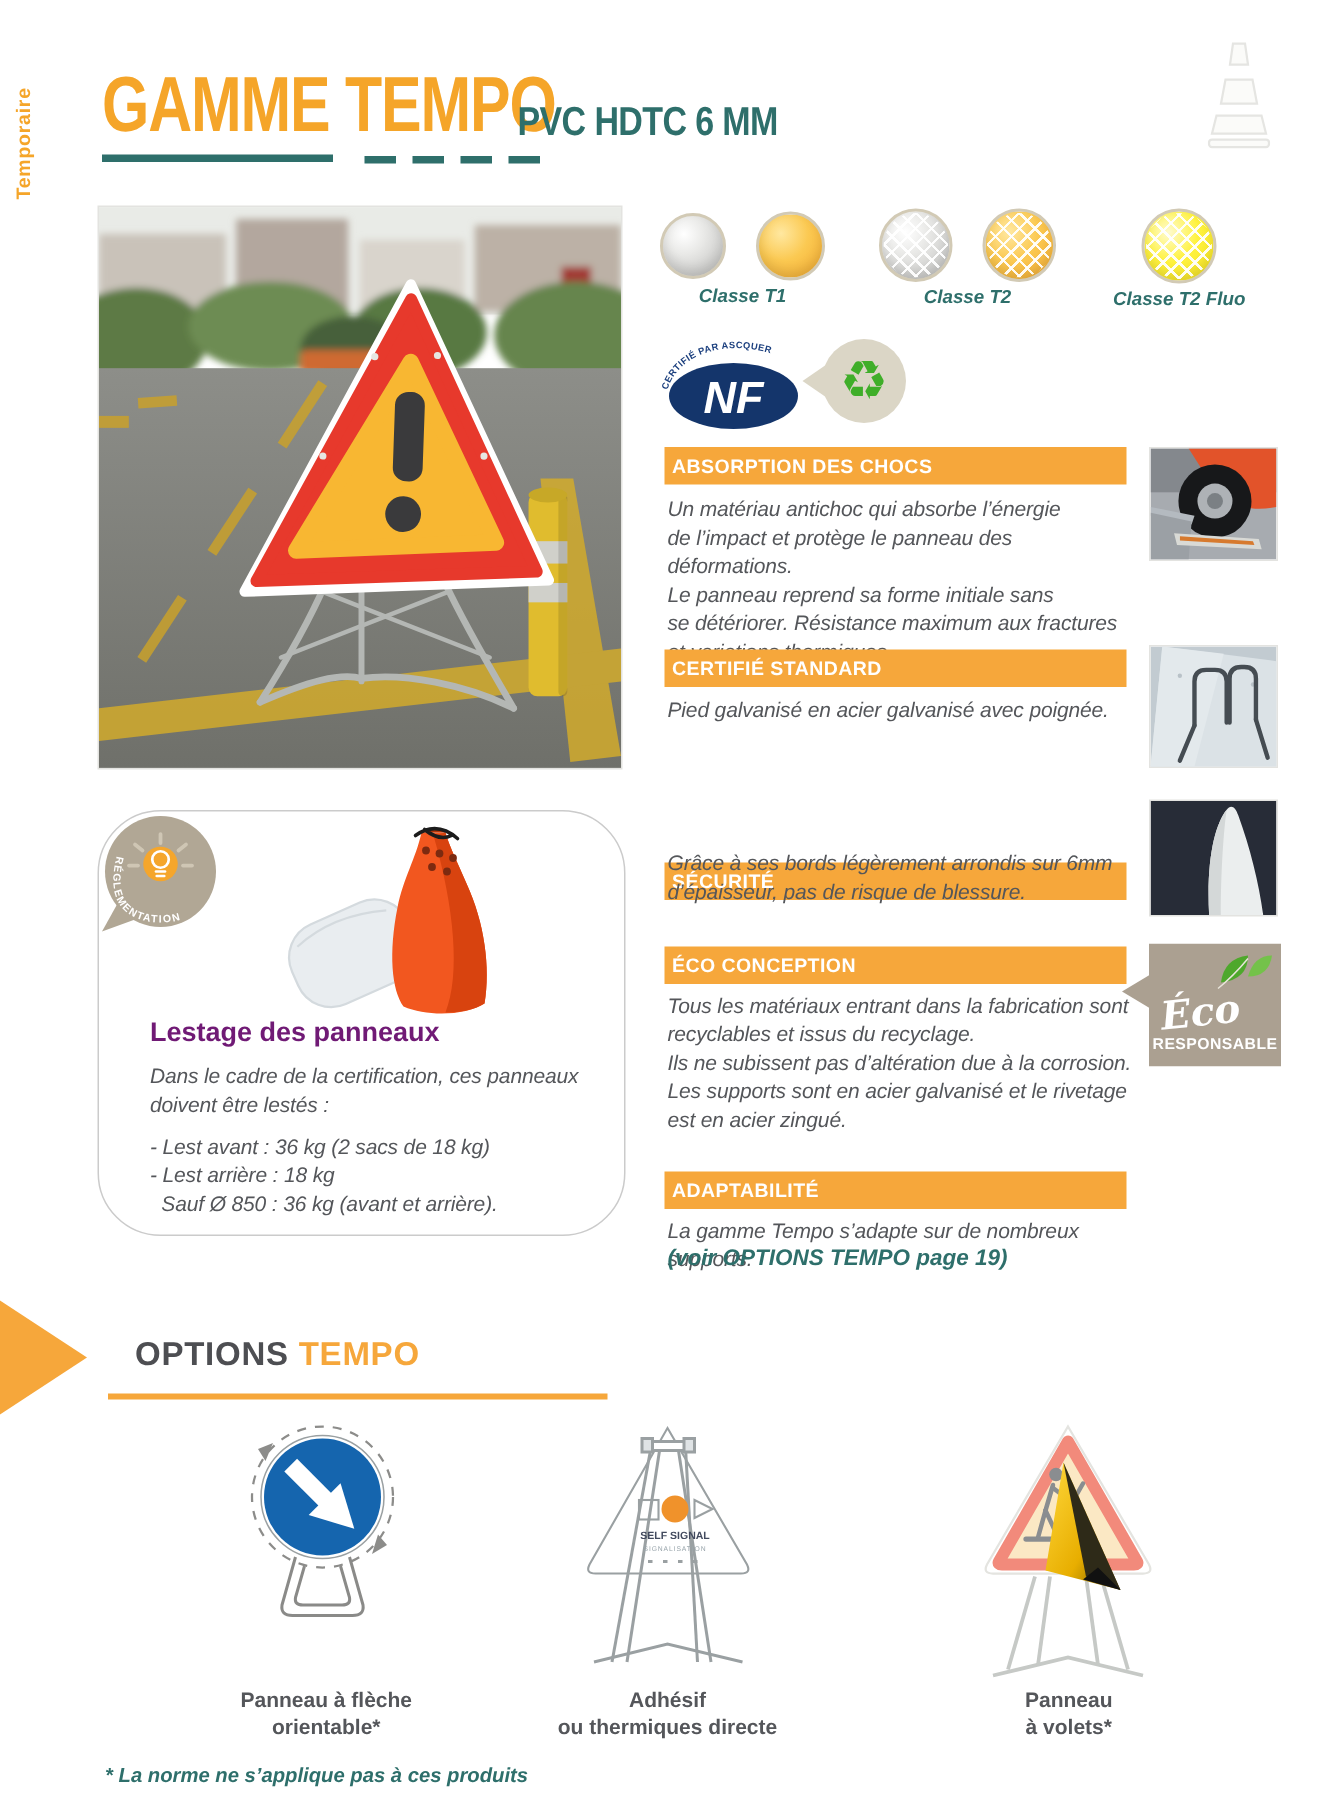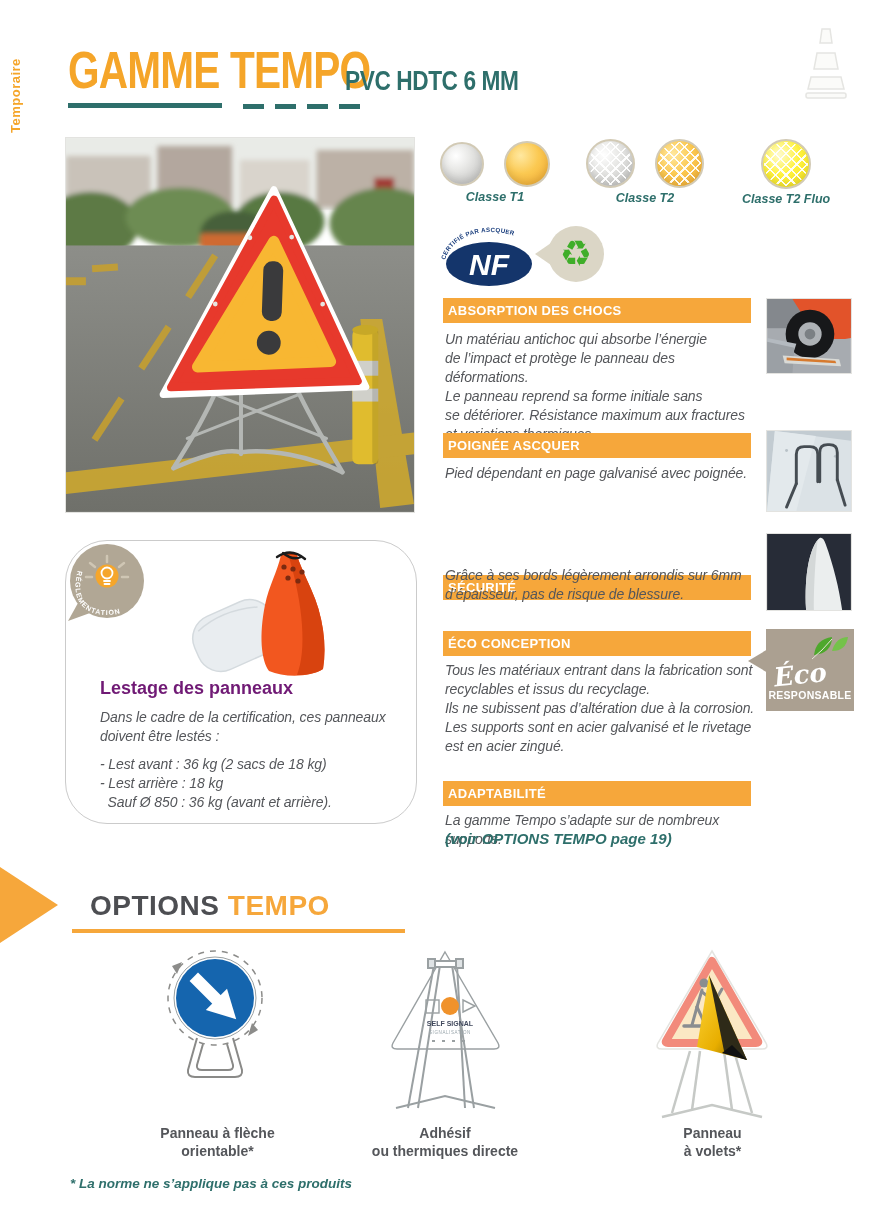--- a/index.html
+++ b/index.html
@@ -168,22 +168,22 @@
     <path d="M26,0 L86,0 L86,40 C66,44 48,38 40,22 Z" fill="#e2532a"></path>
     <circle cx="44" cy="36" r="25" fill="#17181a"></circle>
     <circle cx="44" cy="36" r="12" fill="#aeb2b6"></circle>
     <circle cx="44" cy="36" r="5.5" fill="#7b8084"></circle>
     <polygon points="0,40 30,46 28,52 0,46" fill="#b4bac0"></polygon>
     <polygon points="0,44 28,50 26,76 0,76" fill="#9ba0a5"></polygon>
     <polygon points="16,58 74,62 76,69 18,66" fill="#d9dad6"></polygon>
     <polygon points="20,60 70,63.5 71,66 20,63" fill="#d77a2e"></polygon>
   </svg>
 
-  <div class="abs bar" style="left:443px;top:433px;">POIGNÉE ASCQUER</div>
-  <div class="abs body-text" style="left:445px;top:464px;width:312px;">Pied dépendant en page galvanisé avec poignée.</div>
+  <div class="abs bar" style="left:443px;top:433px;">CERTIFIÉ STANDARD</div>
+  <div class="abs body-text" style="left:445px;top:464px;width:312px;">Pied galvanisé en acier galvanisé avec poignée.</div>
   <svg class="abs photo-frame" style="left:766px;top:430px;" width="86" height="82" viewBox="0 0 86 82">
     <rect width="86" height="82" fill="#c2cbd1"></rect>
     <polygon points="8,0 86,10 86,82 0,82" fill="#dbe2e6"></polygon>
     <polygon points="8,0 50,5 30,82 0,82" fill="#e3e9ec"></polygon>
     <circle cx="20" cy="20" r="1.5" fill="#b9c2c8"></circle>
       <circle cx="70" cy="26" r="1.5" fill="#b9c2c8"></circle>
     <g stroke="#454c52" stroke-width="3" fill="none" stroke-linecap="round">
       <path d="M30,54 V24 q0,-8 8,-8 h6 q8,0 8,8 v28"></path>
       <path d="M54,52 V22 q0,-8 8,-8 h2 q8,0 8,8 v28"></path>
       <path d="M30,54 L20,78"></path>
@@ -265,21 +265,21 @@
   </svg>
 
   <div class="abs" style="left:100px;top:678px;font-size:18px;font-weight:bold;color:#701a75;">Lestage des panneaux</div>
   <div class="abs body-text" style="left:100px;top:708px;width:300px;">Dans le cadre de la certification, ces panneaux
 doivent être lestés :</div>
   <div class="abs body-text" style="left:100px;top:755px;width:300px;">- Lest avant : 36 kg (2 sacs de 18 kg)
 - Lest arrière : 18 kg
 &nbsp;&nbsp;Sauf Ø 850 : 36 kg (avant et arrière).</div>
 
   <div class="abs opt-arrow" style="left:0;top:867px;"></div>
-  <div class="abs" style="left:90px;top:890px;font-size:28px;font-weight:bold;letter-spacing:.5px;">
+  <div class="abs" style="left:90px;top:890px;font-size:22px;font-weight:bold;letter-spacing:.5px;">
     <span style="color:#4D4E52;">OPTIONS</span>
     <span style="color:#F6A73B;">TEMPO</span>
   </div>
   <div class="abs" style="left:72px;top:929px;width:333px;height:4px;background:#F6A73B;"></div>
 
   <svg class="abs" style="left:150px;top:950px;" width="130" height="140" viewBox="0 0 130 140">
     <circle cx="65" cy="48" r="47" stroke="#8c8c8a" stroke-width="1.5" stroke-dasharray="6 6" fill="none"></circle>
     <polygon points="22,16 32,12 27,24" fill="#8c8c8a"></polygon>
     <polygon points="108,80 98,86 102,73" fill="#8c8c8a"></polygon>
     <circle cx="65" cy="48" r="41" fill="#fff" stroke="#9aa0a2" stroke-width="1"></circle>

